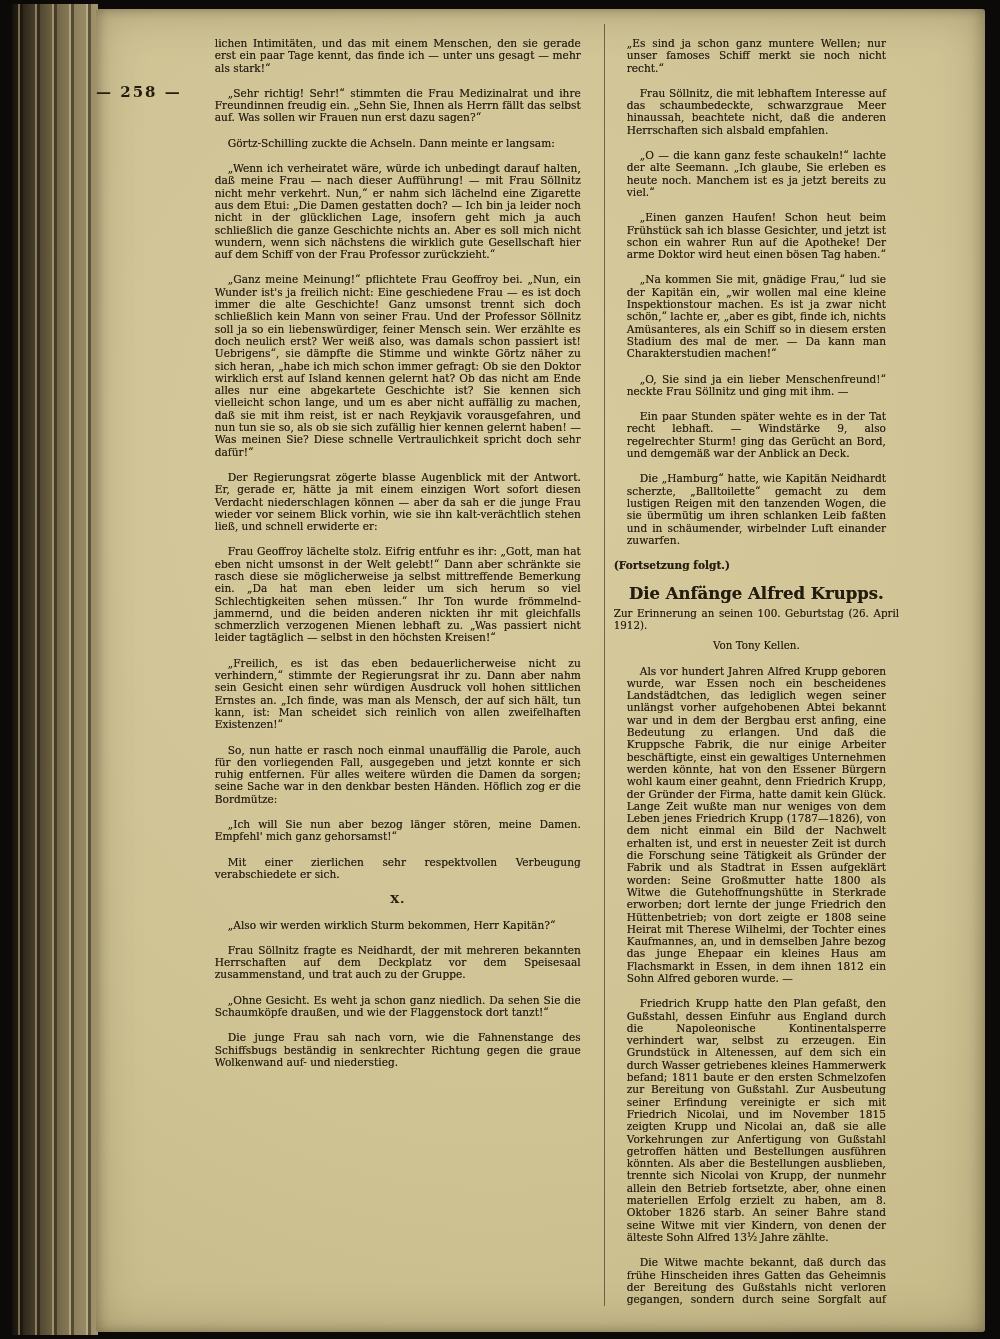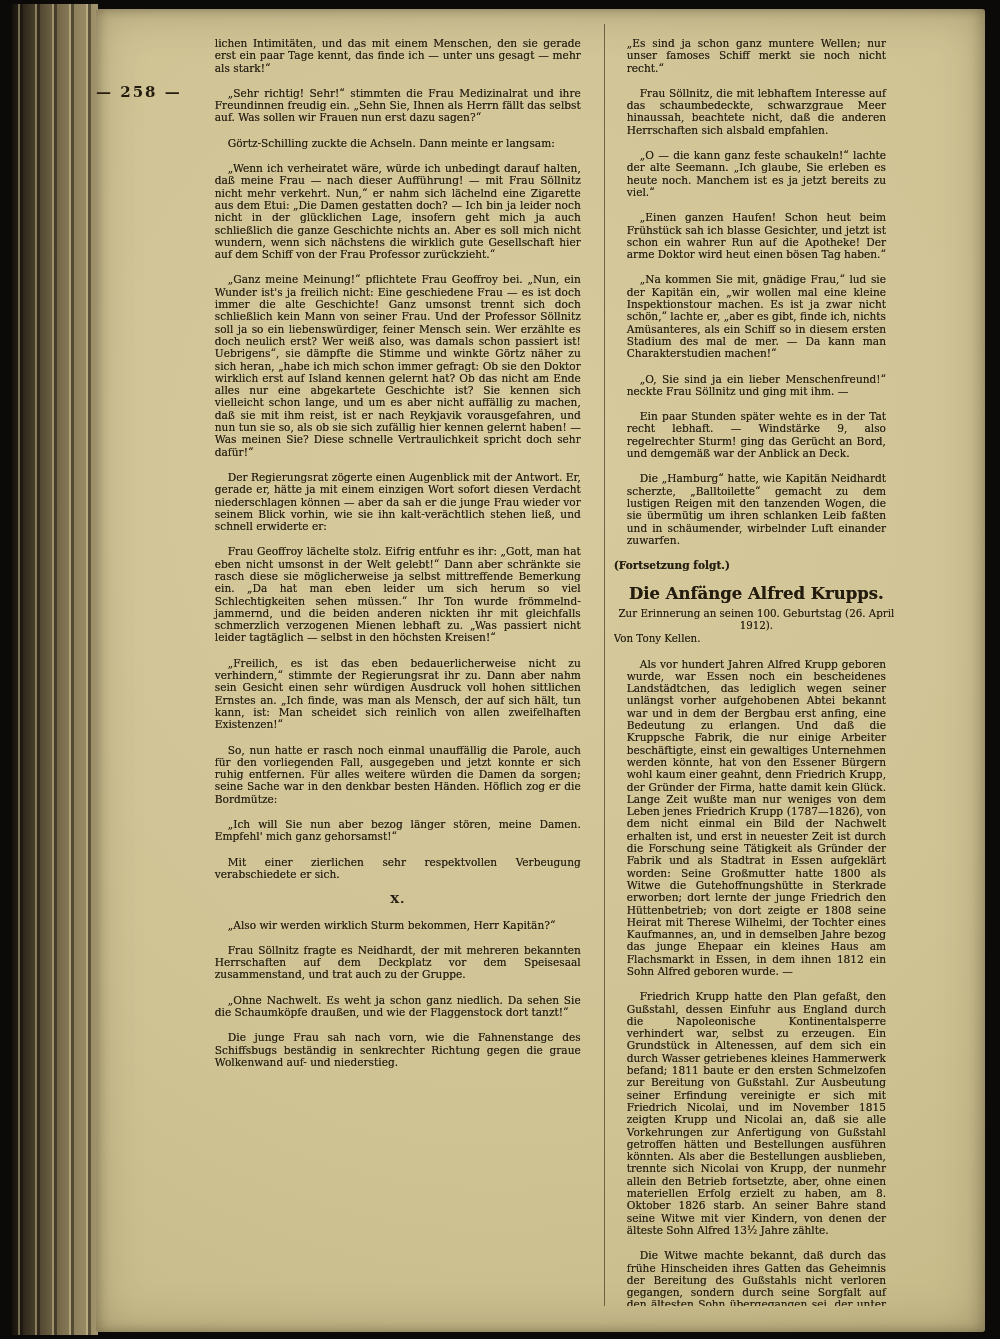--- a/index.html
+++ b/index.html
@@ -76,54 +76,54 @@
 
   .article-title{
     margin:17px 0 6px;
     text-align:center;
     font-weight:bold;
     font-size:16.5px;
     color:#241c0e;
     text-shadow:0 0 .5px rgba(38,28,12,.7);
   }
   .article-sub{
-    text-align:center;font-size:10.3px;margin:0 0 1px;
+    font-size:10.3px;margin:0 0 8px;
     text-shadow:0 0 .4px rgba(38,28,12,.6);
   }
   .article-byline{
-    font-size:10.3px;margin:0 0 6px;
+    text-align:center;font-size:10.3px;margin:0 0 6px;
     text-shadow:0 0 .4px rgba(38,28,12,.6);
   }
 </style>
 </head>
 <body>
 
 <div class="scene">
   <div class="page-edges"></div>
 
   <div class="page">
     <div class="page-number">— 258 —</div>
 
     <div class="columns">
       <div class="col col-left">
           <p class="para noindent">lichen Intimitäten, und das mit einem Menschen, den sie gerade erst ein paar Tage kennt, das finde ich — unter uns gesagt — mehr als stark!“</p>
           <p class="para indent">„Sehr richtig! Sehr!“ stimmten die Frau Medizinalrat und ihre Freundinnen freudig ein. „Sehn Sie, Ihnen als Herrn fällt das selbst auf. Was sollen wir Frauen nun erst dazu sagen?“</p>
           <p class="para indent">Görtz-Schilling zuckte die Achseln. Dann meinte er langsam:</p>
           <p class="para indent">„Wenn ich verheiratet wäre, würde ich unbedingt darauf halten, daß meine Frau — nach dieser Aufführung! — mit Frau Söllnitz nicht mehr verkehrt. Nun,“ er nahm sich lächelnd eine Zigarette aus dem Etui: „Die Damen gestatten doch? — Ich bin ja leider noch nicht in der glücklichen Lage, insofern geht mich ja auch schließlich die ganze Geschichte nichts an. Aber es soll mich nicht wundern, wenn sich nächstens die wirklich gute Gesellschaft hier auf dem Schiff von der Frau Professor zurückzieht.“</p>
           <p class="para indent">„Ganz meine Meinung!“ pflichtete Frau Geoffroy bei. „Nun, ein Wunder ist's ja freilich nicht: Eine geschiedene Frau — es ist doch immer die alte Geschichte! Ganz umsonst trennt sich doch schließlich kein Mann von seiner Frau. Und der Professor Söllnitz soll ja so ein liebenswürdiger, feiner Mensch sein. Wer erzählte es doch neulich erst? Wer weiß also, was damals schon passiert ist! Uebrigens“, sie dämpfte die Stimme und winkte Görtz näher zu sich heran, „habe ich mich schon immer gefragt: Ob sie den Doktor wirklich erst auf Island kennen gelernt hat? Ob das nicht am Ende alles nur eine abgekartete Geschichte ist? Sie kennen sich vielleicht schon lange, und um es aber nicht auffällig zu machen, daß sie mit ihm reist, ist er nach Reykjavik vorausgefahren, und nun tun sie so, als ob sie sich zufällig hier kennen gelernt haben! — Was meinen Sie? Diese schnelle Vertraulichkeit spricht doch sehr dafür!“</p>
-          <p class="para indent">Der Regierungsrat zögerte einen Augenblick mit der Antwort. Er, gerade er, hätte ja mit einem einzigen Wort sofort diesen Verdacht niederschlagen können — aber da sah er die junge Frau wieder vor seinem Blick vorhin, wie sie ihn kalt-verächtlich stehen ließ, und schnell erwiderte er:</p>
+          <p class="para indent">Der Regierungsrat zögerte blasse Augenblick mit der Antwort. Er, gerade er, hätte ja mit einem einzigen Wort sofort diesen Verdacht niederschlagen können — aber da sah er die junge Frau wieder vor seinem Blick vorhin, wie sie ihn kalt-verächtlich stehen ließ, und schnell erwiderte er:</p>
           <p class="para indent">Frau Geoffroy lächelte stolz. Eifrig entfuhr es ihr: „Gott, man hat eben nicht umsonst in der Welt gelebt!“ Dann aber schränkte sie rasch diese sie möglicherweise ja selbst mittreffende Bemerkung ein. „Da hat man eben leider um sich herum so viel Schlechtigkeiten sehen müssen.“ Ihr Ton wurde frömmelnd-jammernd, und die beiden anderen nickten ihr mit gleichfalls schmerzlich verzogenen Mienen lebhaft zu. „Was passiert nicht leider tagtäglich — selbst in den höchsten Kreisen!“</p>
           <p class="para indent">„Freilich, es ist das eben bedauerlicherweise nicht zu verhindern,“ stimmte der Regierungsrat ihr zu. Dann aber nahm sein Gesicht einen sehr würdigen Ausdruck voll hohen sittlichen Ernstes an. „Ich finde, was man als Mensch, der auf sich hält, tun kann, ist: Man scheidet sich reinlich von allen zweifelhaften Existenzen!“</p>
           <p class="para indent">So, nun hatte er rasch noch einmal unauffällig die Parole, auch für den vorliegenden Fall, ausgegeben und jetzt konnte er sich ruhig entfernen. Für alles weitere würden die Damen da sorgen; seine Sache war in den denkbar besten Händen. Höflich zog er die Bordmütze:</p>
           <p class="para indent">„Ich will Sie nun aber bezog länger stören, meine Damen. Empfehl' mich ganz gehorsamst!“</p>
           <p class="para indent">Mit einer zierlichen sehr respektvollen Verbeugung verabschiedete er sich.</p>
           <p class="para chapter">X.</p>
           <p class="para indent">„Also wir werden wirklich Sturm bekommen, Herr Kapitän?“</p>
           <p class="para indent">Frau Söllnitz fragte es Neidhardt, der mit mehreren bekannten Herrschaften auf dem Deckplatz vor dem Speisesaal zusammenstand, und trat auch zu der Gruppe.</p>
-          <p class="para indent">„Ohne Nachwelt. Es weht ja schon ganz niedlich. Da sehen Sie die Schaumköpfe draußen, und wie der Flaggenstock dort tanzt!“</p>
+          <p class="para indent">„Ohne Gesicht. Es weht ja schon ganz niedlich. Da sehen Sie die Schaumköpfe draußen, und wie der Flaggenstock dort tanzt!“</p>
           <p class="para indent">Die junge Frau sah nach vorn, wie die Fahnenstange des Schiffsbugs beständig in senkrechter Richtung gegen die graue Wolkenwand auf- und niederstieg.</p>
         </div>
 
       <div class="divider"></div>
 
       <div class="col col-right">
         <div>
             <p class="para noindent">„Es sind ja schon ganz muntere Wellen; nur unser famoses Schiff merkt sie noch nicht recht.“</p>
             <p class="para indent">Frau Söllnitz, die mit lebhaftem Interesse auf das schaumbedeckte, schwarzgraue Meer hinaussah, beachtete nicht, daß die anderen Herrschaften sich alsbald empfahlen.</p>
             <p class="para indent">„O — die kann ganz feste schaukeln!“ lachte der alte Seemann. „Ich glaube, Sie erleben es heute noch. Manchem ist es ja jetzt bereits zu viel.“</p>

